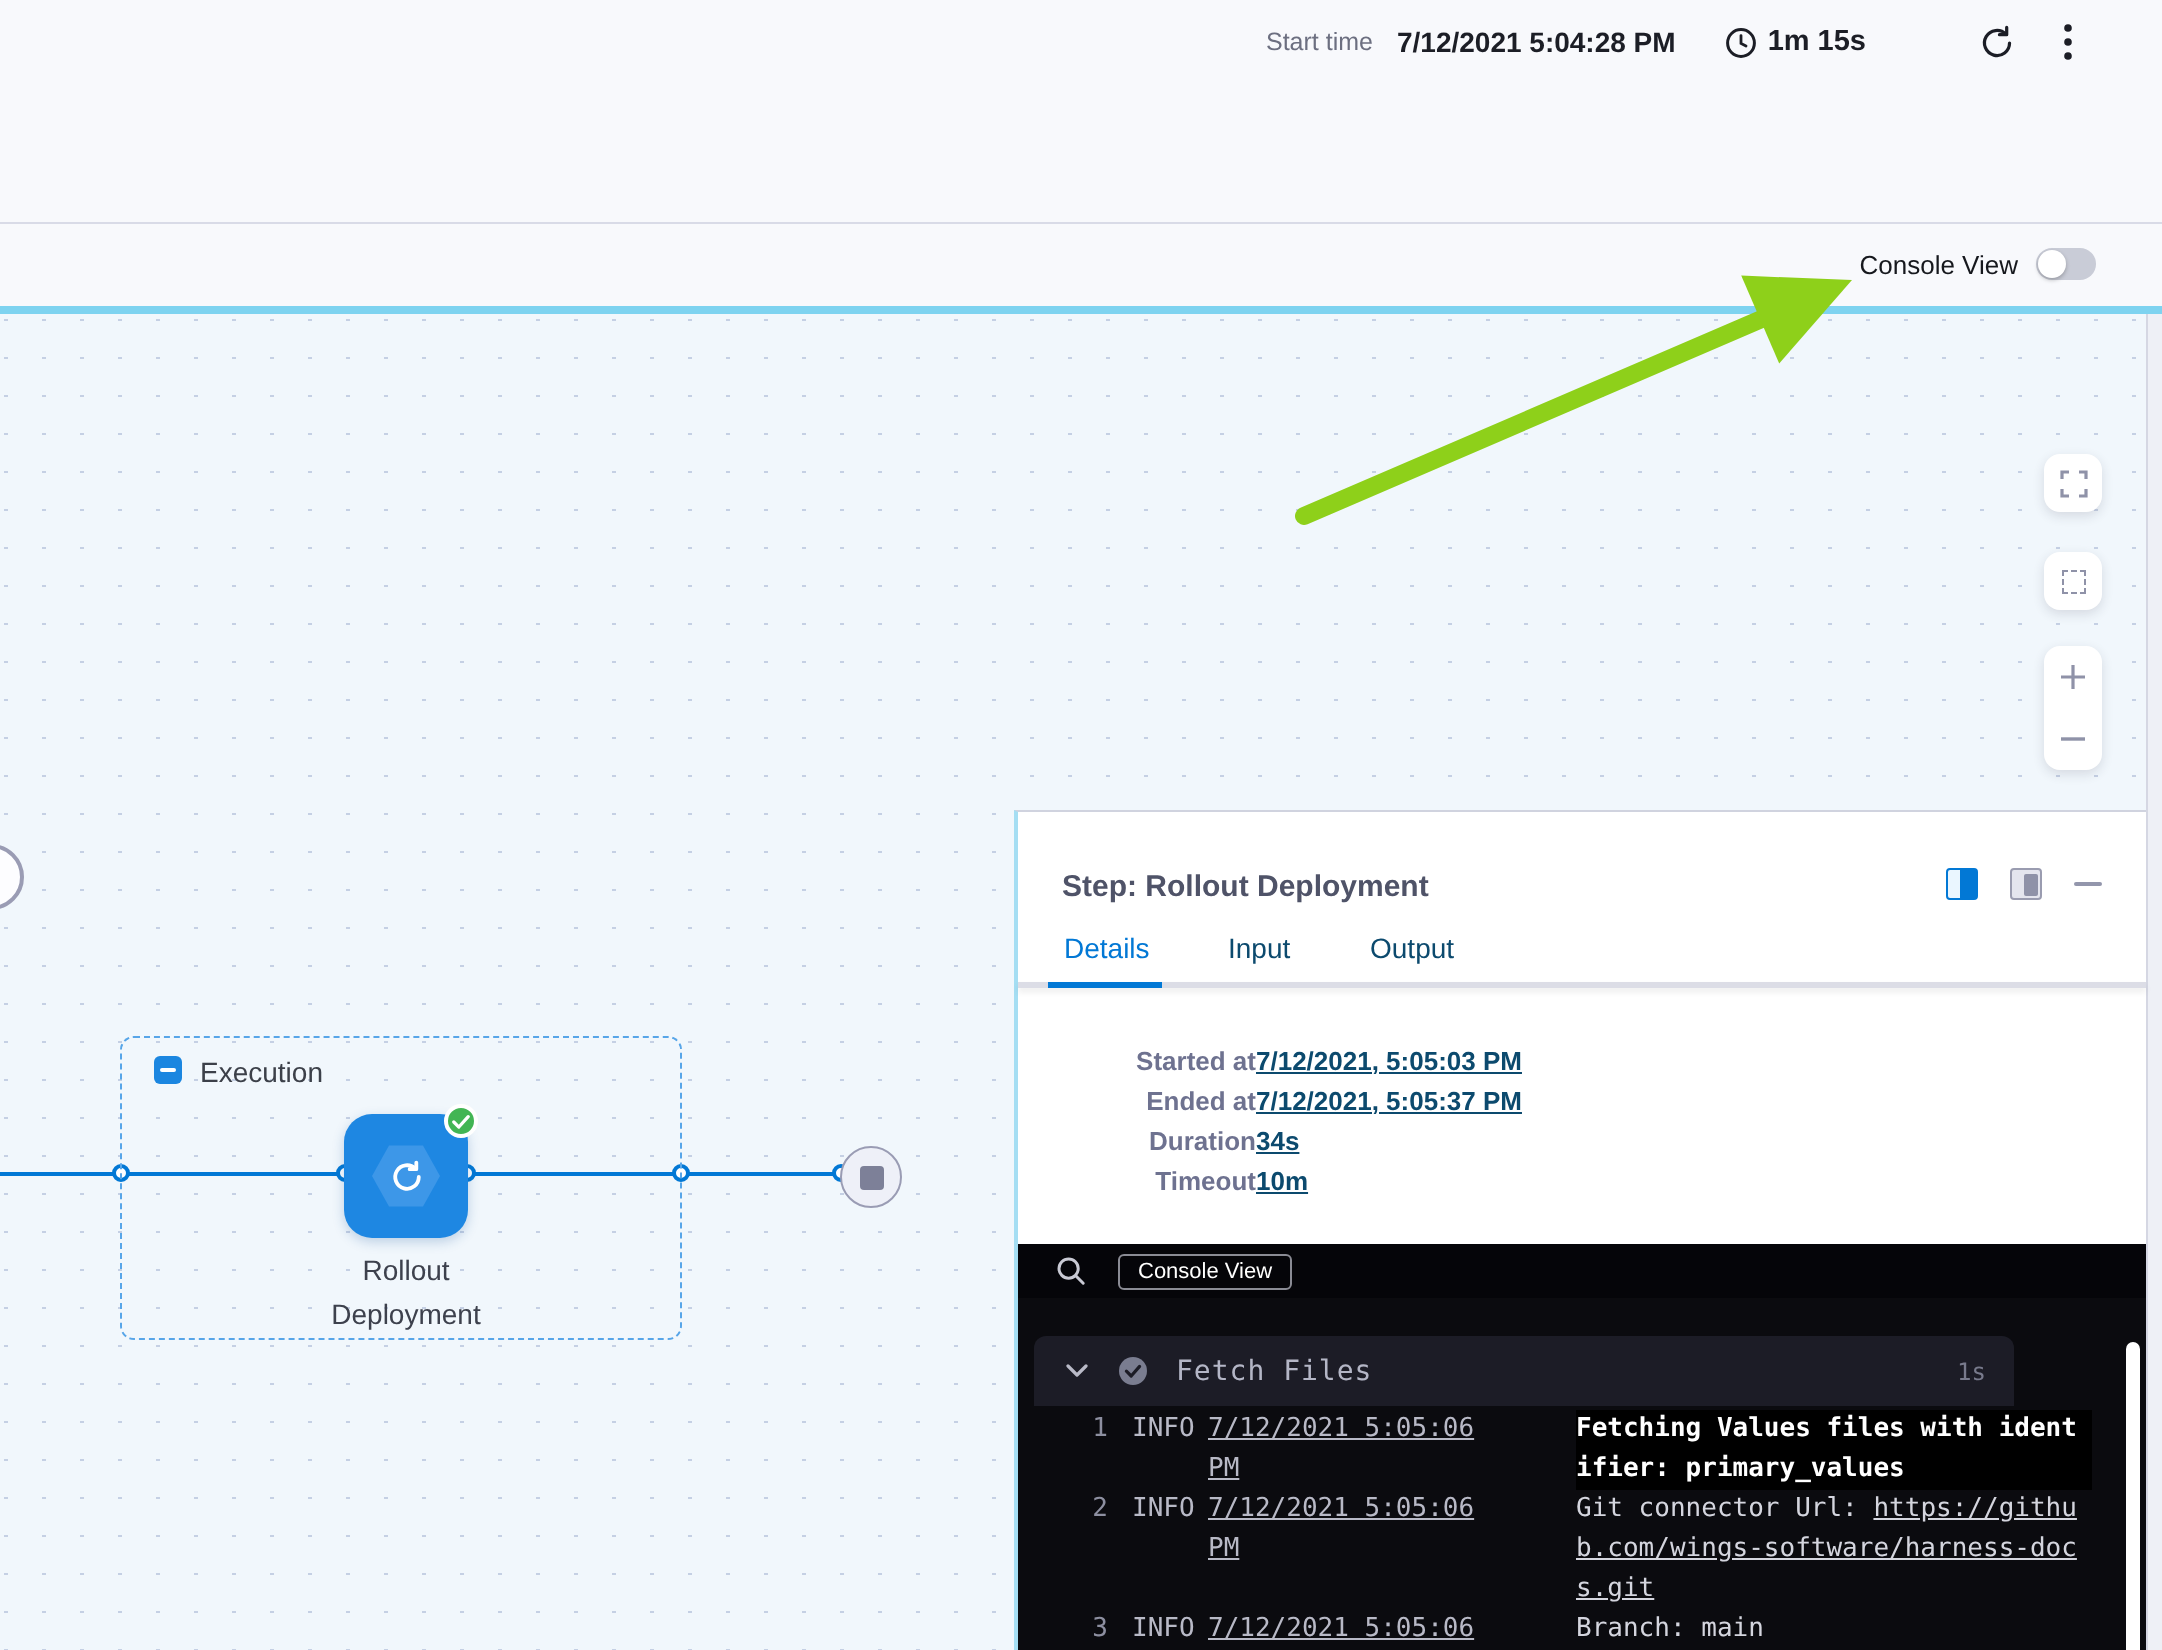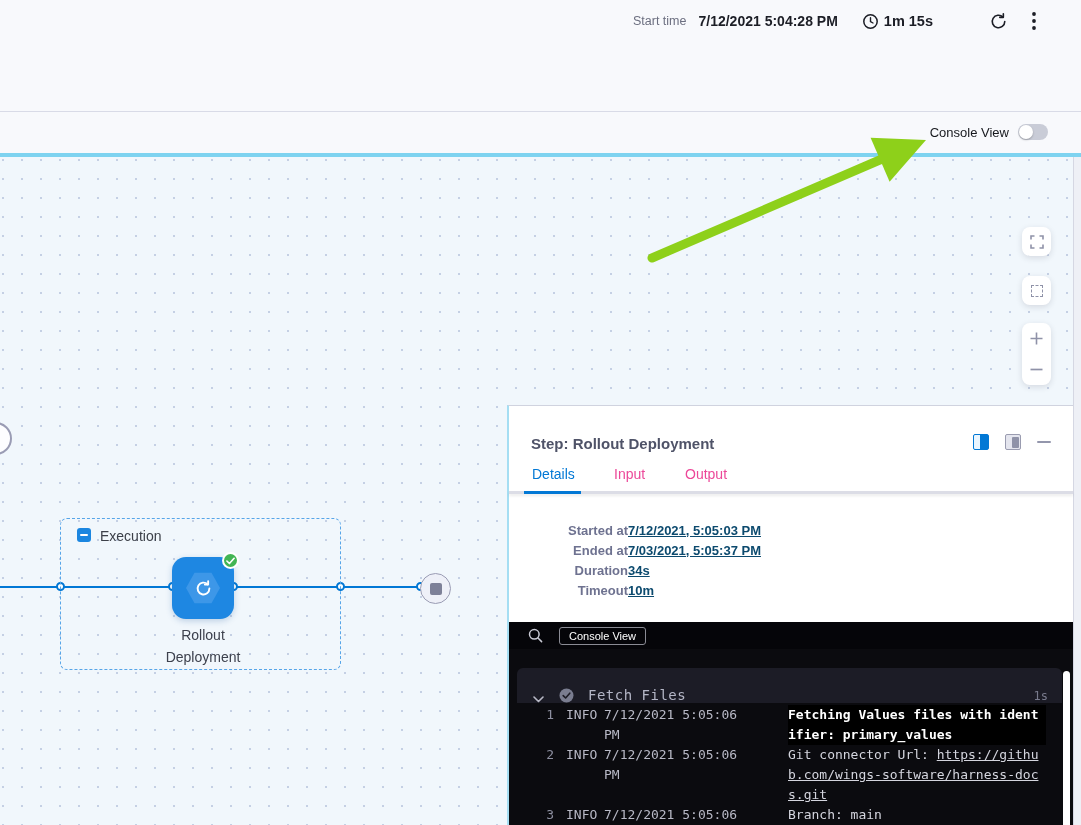--- a/index.html
+++ b/index.html
@@ -66,43 +66,43 @@
   .panel-title { font-size:15px; font-weight:600; color:#4f5368; }
   .panel-header-icons { display:flex; align-items:center; gap:16px; padding-bottom:2px; }
   .split-icon { width:16px; height:16px; border-radius:2px; display:flex; cursor:pointer; }
   .split-icon.active { border:1.5px solid #0278d5; background:#eaf6ff; }
   .split-icon.active .fillpart { margin-left:auto; width:8px; height:100%; background:#0278d5; }
   .split-icon.inactive { border:1.5px solid #9a9cb0; background:#e4e5ee; }
   .split-icon.inactive .fillpart { margin:1.5px 1.5px 1.5px auto; width:7px; background:#8f92a8; border-radius:1px; }
   .minimize-icon { width:14px; height:2.5px; background:#9396ac; border-radius:2px; cursor:pointer; }
 
   .tabs { position:absolute; left:0; top:60px; right:0; height:28px; }
-  .tab { position:absolute; top:0; font-size:14px; color:#ec4899; cursor:pointer; }
+  .tab { position:absolute; top:0; font-size:14px; color:#0c4a6e; cursor:pointer; }
   .tab.active { color:#0278d5; font-weight:500; }
   .tabbar { position:absolute; left:0; top:85px; right:0; height:3px; background:#dcdde6; box-shadow:0 2px 3px rgba(0,0,0,.08); }
   .tabbar .active-seg { position:absolute; left:15px; width:57px; height:3px; background:#0278d5; }
 
   .details-grid { position:absolute; left:23px; top:114px; }
   .detail-row { display:flex; height:20px; align-items:center;text-align:right; }
   .detail-label { width:96px; font-size:13px; font-weight:600; color:#6e7290; }
   .detail-value { font-size:13px; font-weight:700; color:#0c4a6e;text-decoration:underline; }
 
   .steplogs-bar { position:absolute; left:0; top:216px; right:0; height:27px; background:#050509; display:flex; align-items:center; padding:0 12px 0 16px; }
   .steplogs-title { font-size:12.5px; color:#f0f0f4; flex:1; }
   .console-view-btn { height:18px; border:1px solid #8a8b94; border-radius:3px; color:#fff; font-size:11px; display:flex; align-items:center; padding:0 9px; margin-left:14px; cursor:pointer; background:transparent; }
 
   .log-area { position:absolute; left:0; top:243px; right:0; bottom:0; background:#0b0b0f; font-family:"DejaVu Sans Mono", monospace; }
-  .log-section-hdr { position:absolute; left:8px; top:19px; width:545px; height:35px; background:#1c1c26; border-radius:6px 6px 0 0; display:flex; align-items:flex-end; cursor:pointer; }
+  .log-section-hdr { position:absolute; left:8px; top:19px; width:490px; height:35px; background:#1c1c26; border-radius:6px 6px 0 0; display:flex; align-items:center; cursor:pointer; }
   .log-section-name { font-size:14px; color:#b4b6c6; letter-spacing:0.5px; margin-left:14px; }
   .log-section-dur { margin-left:auto; margin-right:14px; font-size:12px; color:#787a8c; }
   .log-lines { position:absolute; left:8px; top:56px; width:552px; }
   .log-row { display:flex; font-size:13px; line-height:20px; }
   .ln  { width:37px; text-align:right; color:#8d8fa0; flex:none; }
   .lvl { width:34px; margin-left:12px; color:#b8b9c6; flex:none; }
-  .ltime { width:152px; margin-left:4px; color:#b8b9c6; flex:none; }
+  .ltime { width:152px; margin-left:4px; color:#b8b9c6; flex:none;text-decoration:underline; }
   .lmsg { width:258px; margin-left:32px; color:#d4d5de; word-break:break-all; }
   .lmsg.hl { font-weight:bold; color:#fff; background:#000; }
   .lmsg a { color:#d4d5de; text-decoration:underline; }
   .log-scrollbar { position:absolute; right:3px; top:22px; width:7px; height:160px; background:#fff; border-radius:4px; cursor:pointer; }
 
   svg { display:block; }
 </style>
 </head>
 <body>
 
@@ -234,21 +234,21 @@
       <span class="active-seg"></span>
     </div>
 
   <div class="details-grid">
     <div class="detail-row">
       <span class="detail-label">Started at</span>
       <span class="detail-value">7/12/2021, 5:05:03 PM</span>
     </div>
     <div class="detail-row">
       <span class="detail-label">Ended at</span>
-      <span class="detail-value">7/03/2021, 5:05:37 PM</span>
+      <span class="detail-value">7/12/2021, 5:05:37 PM</span>
     </div>
     <div class="detail-row">
       <span class="detail-label">Duration</span>
       <span class="detail-value">34s</span>
     </div>
     <div class="detail-row">
       <span class="detail-label">Timeout</span>
       <span class="detail-value">10m</span>
     </div>
   </div>

